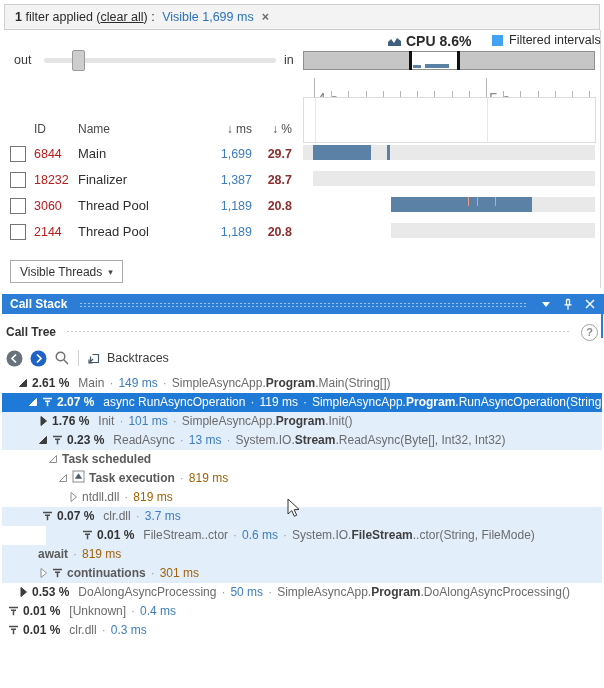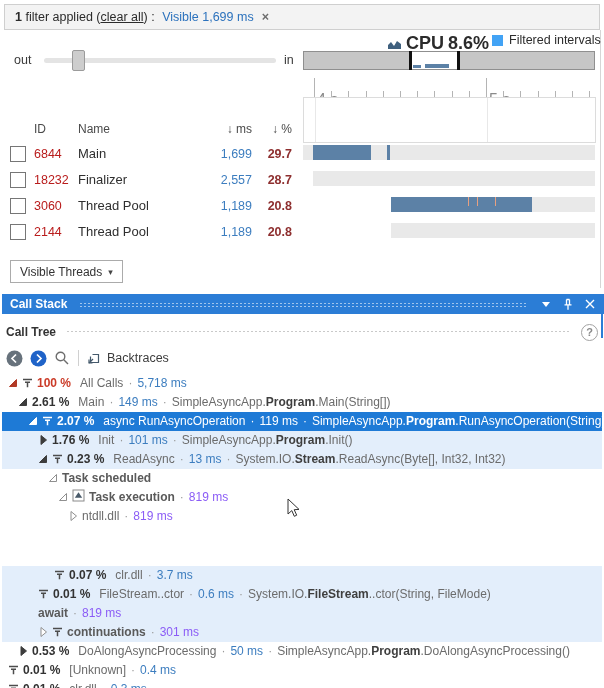--- a/index.html
+++ b/index.html
@@ -15,21 +15,21 @@
   #filter-strip .chip{color:#2c72bd;margin-left:4px;}
   #filter-strip .x{color:#6d6d6d;font-weight:bold;margin-left:8px;cursor:default;}
   
   #vsplit{position:absolute;left:600px;top:30px;width:1px;height:258px;background:#d6d6d6;}
   #out-label{position:absolute;left:14px;top:53px;font-size:12.5px;color:#3a3a3a;}
   #in-label{position:absolute;left:284px;top:53px;font-size:12.5px;color:#3a3a3a;}
   #slider-track{position:absolute;left:44px;top:58px;width:232px;height:5px;
     background:#e4e4e4;border-radius:3px;}
   #slider-handle{position:absolute;left:72px;top:50px;width:11px;height:19px;
     background:#cdcdcd;border:1px solid #9b9b9b;border-radius:2px;}
-  #cpu-legend{position:absolute;left:388px;top:33px;display:flex;align-items:center;font-size:18px;}
+  #cpu-legend{position:absolute;left:388px;top:33px;display:flex;align-items:center;font-size:14px;}
   #cpu-legend .v{font-weight:bold;margin-left:4px;}
   #cpu-legend .c{font-weight:bold;margin-left:5px;}
   #filtered-legend{position:absolute;left:492px;top:33px;display:flex;align-items:center;font-size:12.5px;}
   #filtered-legend .sq{width:11px;height:11px;background:#42a3f5;margin-right:6px;}
   #overview{position:absolute;left:303px;top:51px;width:290px;height:17px;
     background:#c6c6c6;border:1px solid #8f8f8f;}
   #overview .win{position:absolute;top:0;bottom:0;background:#fff;}
   #overview .mark{position:absolute;top:-1px;bottom:-1px;width:3px;background:#111;}
   #overview .bump{position:absolute;bottom:1px;background:#5c81a6;}
   #ruler{position:absolute;left:303px;top:78px;width:292px;height:19px;}
@@ -81,21 +81,21 @@
   #tree-rows{position:absolute;left:2px;top:374px;right:2px;}
   .trow{position:relative;height:19px;line-height:19px;white-space:nowrap;overflow:hidden;font-size:12px;}
   .trow.sel{background:#1e7ad6;}
   .trow.tint{background:#e3eefb;}
   .pct{font-weight:bold;color:#333;margin-right:9px;}
   .pct.red{color:#cb3b28;}
   .pct.maroon{color:#8c3636;}
   .name{color:#6b6b6b;}
   .name.b{font-weight:bold;color:#5a5a5a;}
   .time{color:#3c7dbf;}
-  .time.muted{color:#8b5cf6;}
+  .time.muted{color:#a16207;}
   .dot{color:#9a9a9a;margin:0 5px;}
   .sigN{color:#6b6b6b;}
   .sigB{color:#3f3f3f;font-weight:bold;}
   .sel .pct,.sel .name,.sel .time,.sel .dot,.sel .sigN,.sel .sigB{color:#fff;}
   .trow svg{vertical-align:-1px;margin-right:4px;}
   #cursor{position:absolute;left:287px;top:498px;pointer-events:none;}
 </style>
 </head>
 <body>
 
@@ -169,21 +169,21 @@
         <span class="cb"></span>
         <span class="tid">6844</span>
         <span class="tname">Main</span>
         <span class="tms">1,699</span>
         <span class="tpct">29.7</span>
       </div>
       <div class="t-row" style="top: 167px;">
         <span class="cb"></span>
         <span class="tid">18232</span>
         <span class="tname">Finalizer</span>
-        <span class="tms">2,557</span>
+        <span class="tms">1,387</span>
         <span class="tpct">28.7</span>
       </div>
       <div class="t-row" style="top: 193px;">
         <span class="cb"></span>
         <span class="tid">3060</span>
         <span class="tname">Thread Pool</span>
         <span class="tms">1,189</span>
         <span class="tpct">20.8</span>
       </div>
       <div class="t-row" style="top: 219px;">
@@ -265,25 +265,20 @@
     <span class="bt-label">Backtraces</span>
   </div>
 
   <div id="ct-header">
     <span class="t">Call Tree</span>
     <span class="dots"></span>
     <span id="help-btn">?</span>
   </div>
 
   <div id="tree-rows">
-      <div class="trow" style="padding-left: 6px;"><svg class="expander" width="10" height="10" viewBox="0 0 10 10">
-          <polygon points="8.5,1.5 8.5,8.5 1.5,8.5" fill="#b23a27" stroke="#b23a27"></polygon>
-        </svg><svg class="funnel" width="11" height="10" viewBox="0 0 11 10" stroke="#4c4c4c" stroke-width="1.5" fill="none">
-          <path d="M1,1.5 h9 M3,4.2 h5 M5.5,4.2 v5"></path>
-        </svg><span class="pct red">100 %</span><span class="name">All Calls</span><span class="dot">·</span><span class="time">5,718 ms</span></div>
       <div class="trow" style="padding-left: 16px;"><svg class="expander" width="10" height="10" viewBox="0 0 10 10">
           <polygon points="8.5,1.5 8.5,8.5 1.5,8.5" fill="#3d3d3d" stroke="#3d3d3d"></polygon>
         </svg><span class="pct ">2.61 %</span><span class="name">Main</span><span class="dot">·</span><span class="time">149 ms</span><span class="dot">·</span><span class="sigN">SimpleAsyncApp.</span><span class="sigB">Program</span><span class="sigN">.Main(String[])</span></div>
       <div class="trow sel" style="padding-left: 26px;"><svg class="expander" width="10" height="10" viewBox="0 0 10 10">
           <polygon points="8.5,1.5 8.5,8.5 1.5,8.5" fill="#ffffff" stroke="#ffffff"></polygon>
         </svg><svg class="funnel" width="11" height="10" viewBox="0 0 11 10" stroke="#ffffff" stroke-width="1.5" fill="none">
           <path d="M1,1.5 h9 M3,4.2 h5 M5.5,4.2 v5"></path>
         </svg><span class="pct ">2.07 %</span><span class="name">async RunAsyncOperation</span><span class="dot">·</span><span class="time">119 ms</span><span class="dot">·</span><span class="sigN">SimpleAsyncApp.</span><span class="sigB">Program</span><span class="sigN">.RunAsyncOperation(String)</span></div>
       <div class="trow tint" style="padding-left: 36px;"><svg class="expander" width="10" height="10" viewBox="0 0 10 10">
           <polygon points="3,0.5 8.5,5 3,9.5" fill="#3d3d3d" stroke="#3d3d3d"></polygon>
@@ -298,24 +293,24 @@
         </svg><span class="name b">Task scheduled</span></div>
       <div class="trow" style="padding-left: 56px;"><svg class="expander" width="10" height="10" viewBox="0 0 10 10">
           <polygon points="8.5,1.5 8.5,8.5 1.5,8.5" fill="#fff" stroke="#8f8f8f"></polygon>
         </svg><svg width="13" height="13" viewBox="0 0 13 13">
           <rect x="1" y="1" width="11" height="11" fill="#fff" stroke="#8a8a8a"></rect>
           <polygon points="6.5,3.2 10.2,8.8 2.8,8.8" fill="#4a5b6a"></polygon>
         </svg><span class="name b">Task execution</span><span class="dot">·</span><span class="time muted">819 ms</span></div>
       <div class="trow" style="padding-left: 66px;"><svg class="expander" width="10" height="10" viewBox="0 0 10 10">
           <polygon points="3,0.5 8.5,5 3,9.5" fill="#fff" stroke="#8f8f8f"></polygon>
         </svg><span class="name">ntdll.dll</span><span class="dot">·</span><span class="time muted">819 ms</span></div>
-      <div class="trow tint" style="padding-left: 52px; margin-top: 40px;"><svg class="funnel" width="11" height="10" viewBox="0 0 11 10" stroke="#4c4c4c" stroke-width="1.5" fill="none">
+      <div class="trow tint" style="padding-left: 40px;"><svg class="funnel" width="11" height="10" viewBox="0 0 11 10" stroke="#4c4c4c" stroke-width="1.5" fill="none">
           <path d="M1,1.5 h9 M3,4.2 h5 M5.5,4.2 v5"></path>
         </svg><span class="pct ">0.07 %</span><span class="name">clr.dll</span><span class="dot">·</span><span class="time">3.7 ms</span></div>
-      <div class="trow tint" style="padding-left: 36px;"><svg class="funnel" width="11" height="10" viewBox="0 0 11 10" stroke="#4c4c4c" stroke-width="1.5" fill="none">
+      <div class="trow tint" style="padding-left: 36px; margin-left: 44px;"><svg class="funnel" width="11" height="10" viewBox="0 0 11 10" stroke="#4c4c4c" stroke-width="1.5" fill="none">
           <path d="M1,1.5 h9 M3,4.2 h5 M5.5,4.2 v5"></path>
         </svg><span class="pct ">0.01 %</span><span class="name">FileStream..ctor</span><span class="dot">·</span><span class="time">0.6 ms</span><span class="dot">·</span><span class="sigN">System.IO.</span><span class="sigB">FileStream</span><span class="sigN">..ctor(String, FileMode)</span></div>
       <div class="trow tint" style="padding-left: 36px;"><span class="name b">await</span><span class="dot">·</span><span class="time muted">819 ms</span></div>
       <div class="trow tint" style="padding-left: 36px;"><svg class="expander" width="10" height="10" viewBox="0 0 10 10">
           <polygon points="3,0.5 8.5,5 3,9.5" fill="#fff" stroke="#8f8f8f"></polygon>
         </svg><svg class="funnel" width="11" height="10" viewBox="0 0 11 10" stroke="#4c4c4c" stroke-width="1.5" fill="none">
           <path d="M1,1.5 h9 M3,4.2 h5 M5.5,4.2 v5"></path>
         </svg><span class="name b">continuations</span><span class="dot">·</span><span class="time muted">301 ms</span></div>
       <div class="trow" style="padding-left: 16px;"><svg class="expander" width="10" height="10" viewBox="0 0 10 10">
           <polygon points="3,0.5 8.5,5 3,9.5" fill="#3d3d3d" stroke="#3d3d3d"></polygon>

